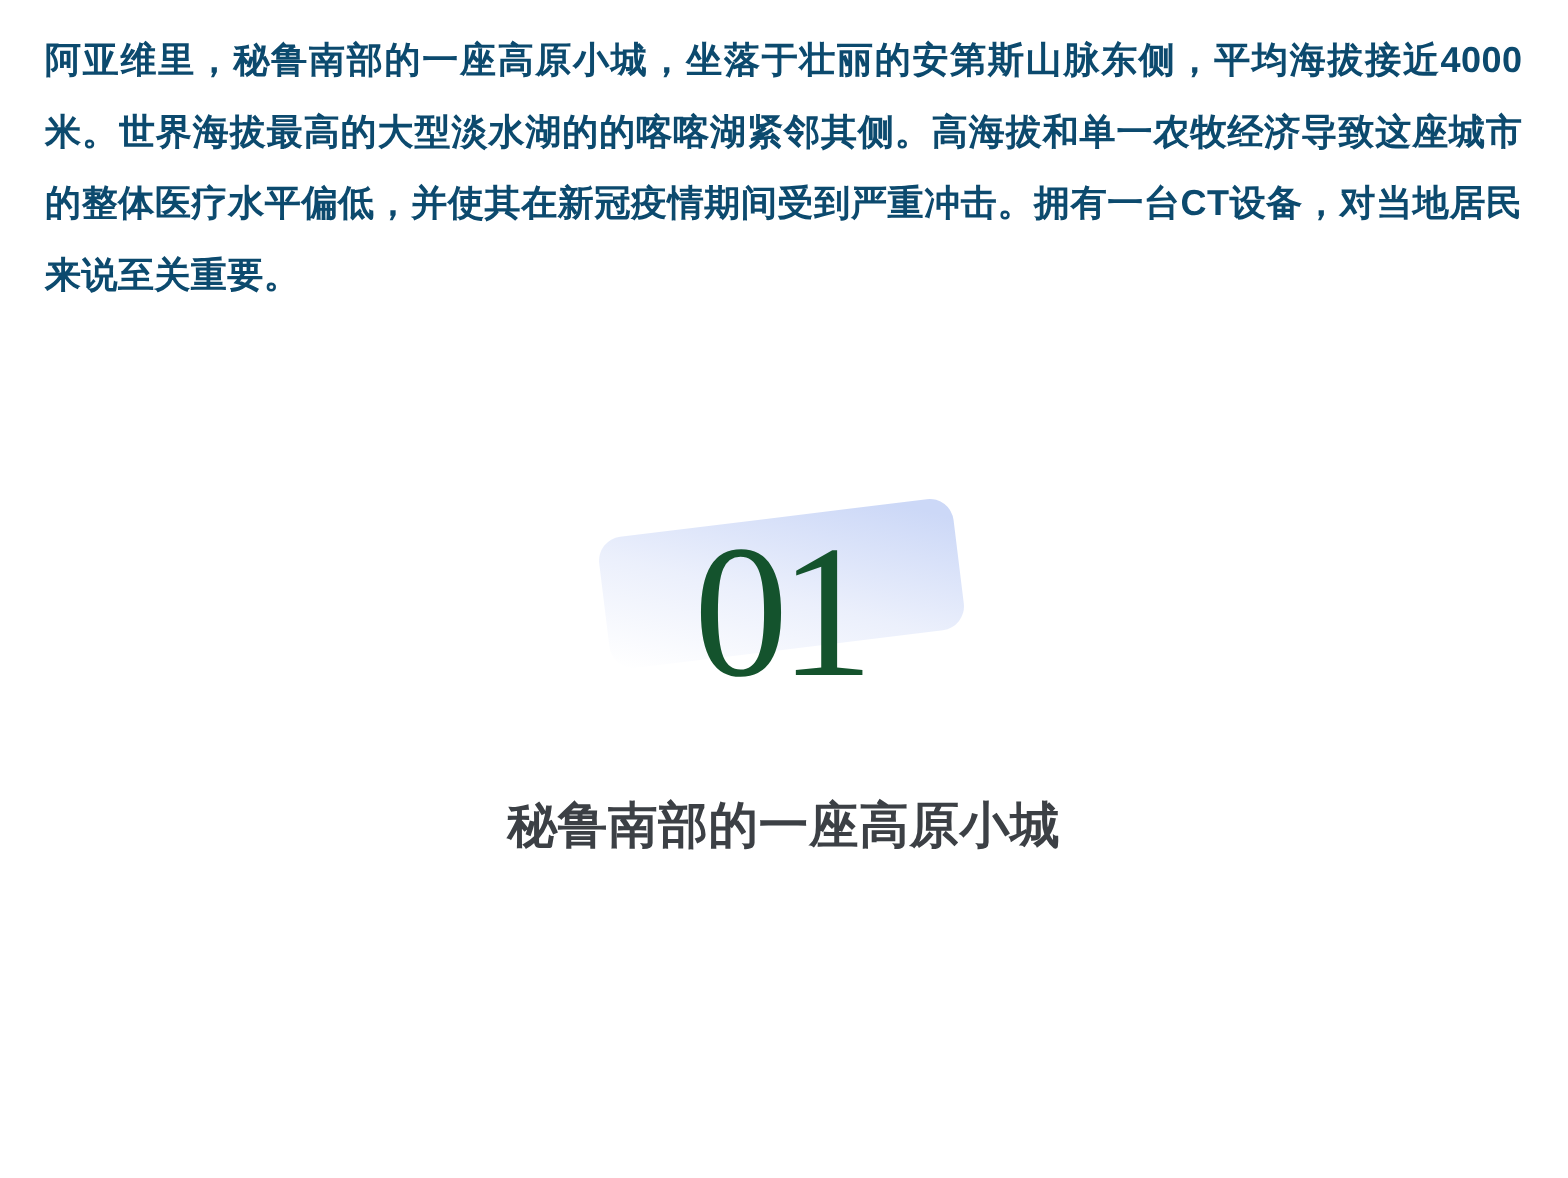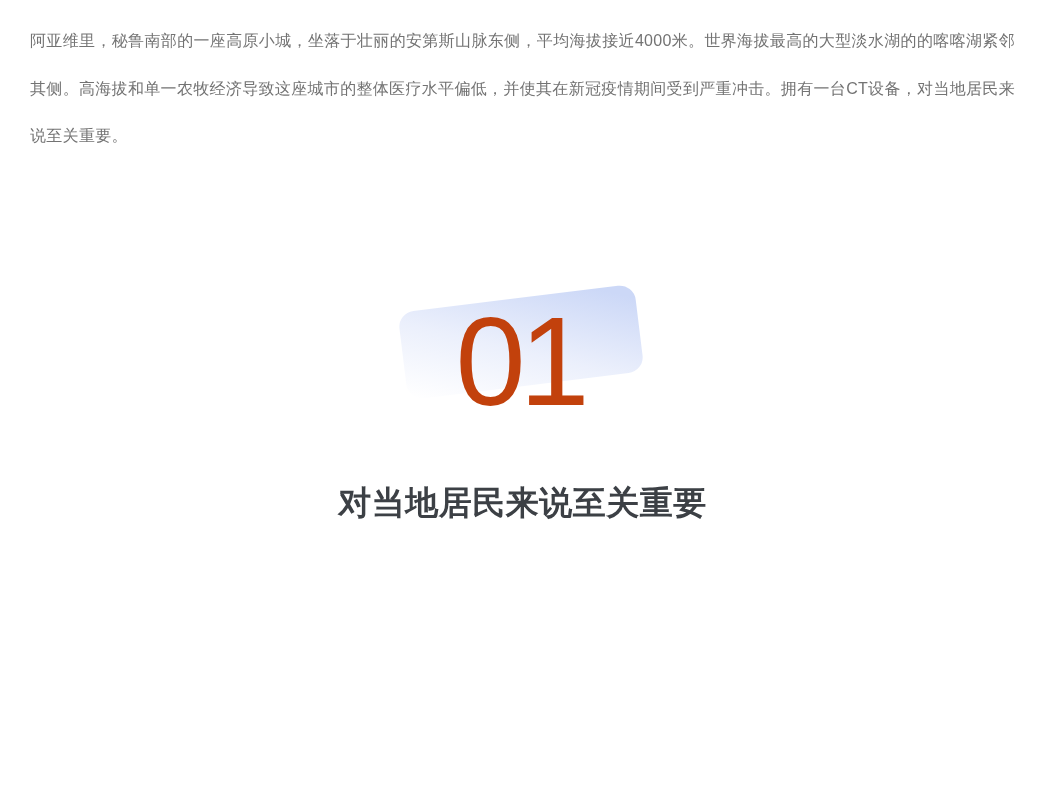--- a/index.html
+++ b/index.html
@@ -10,26 +10,27 @@
   .page {
     position: relative;
     width: 1045px;
     height: 785px;
     background: #ffffff;
     overflow: hidden;
     font-family: "Liberation Sans", "DejaVu Sans", sans-serif;
   }
   .para {
     margin: 0 30px;
-    font-size: 16px;
+    font-size: 24px;
     line-height: 47.5px;
-    color: #737373;
+    color: #0c4a6e;
     text-align: justify;
     text-justify: inter-ideograph;
     letter-spacing: 0.3px;
+    font-weight: bold;
   }
   .para-intro {
     padding-top: 17px;
   }
   .badge-wrap {
     position: relative;
     height: 160px;
     margin-top: 105px;
   }
   .badge-bg {
@@ -46,22 +47,22 @@
                 #ccd8f7 92%);
   }
   .badge-number {
     position: absolute;
     left: calc(50% - 3px);
     top: calc(50% + 17px);
     transform: translate(-50%, -50%);
     font-size: 126px;
     line-height: 1;
     letter-spacing: -6px;
-    color: #c2410c;
-    font-family: Liberation Sans, sans-serif;
+    color: #14532d;
+    font-family: Liberation Serif, serif;
     white-space: nowrap;
   }
   .section-title {
     margin: 58px 30px 0;
     font-size: 33px;
     line-height: 40px;
     font-weight: bold;
     text-align: center;
     color: #3c4045;
     letter-spacing: 0.5px;
@@ -75,16 +76,16 @@
 
 <div class="page">
 
   <p class="para para-intro">阿亚维里，秘鲁南部的一座高原小城，坐落于壮丽的安第斯山脉东侧，平均海拔接近4000米。世界海拔最高的大型淡水湖的的喀喀湖紧邻其侧。高海拔和单一农牧经济导致这座城市的整体医疗水平偏低，并使其在新冠疫情期间受到严重冲击。拥有一台CT设备，对当地居民来说至关重要。</p>
 
   <div class="badge-wrap">
     <div class="badge-bg"></div>
     <div class="badge-number">01</div>
   </div>
 
-  <h2 class="section-title">对当地居民来说至关重要</h2>
+  <h2 class="section-title">秘鲁南部的一座高原小城</h2>
 
 
 </div>
 
 </body></html>

